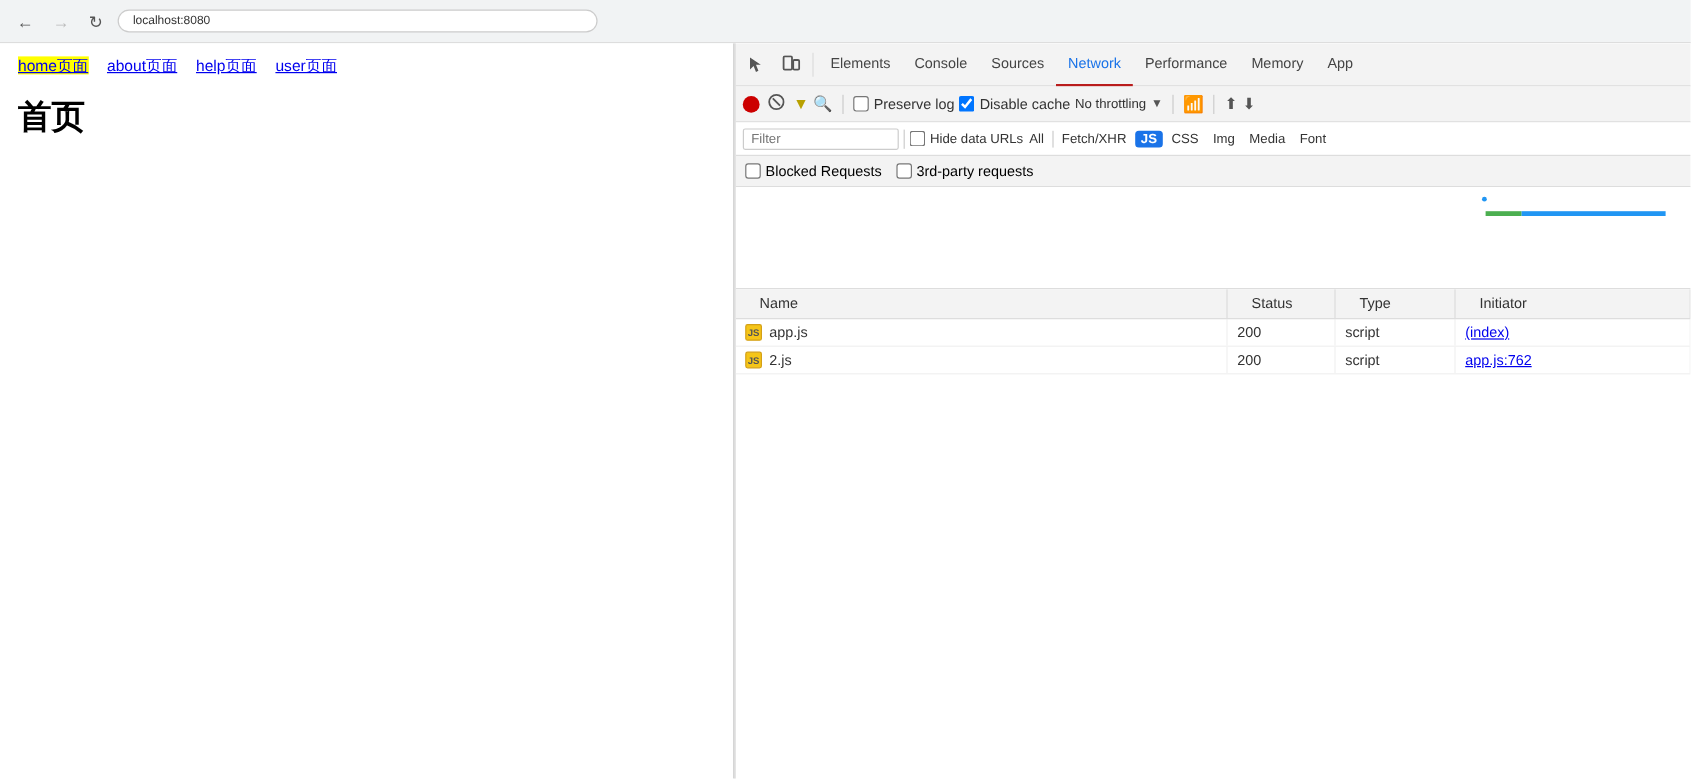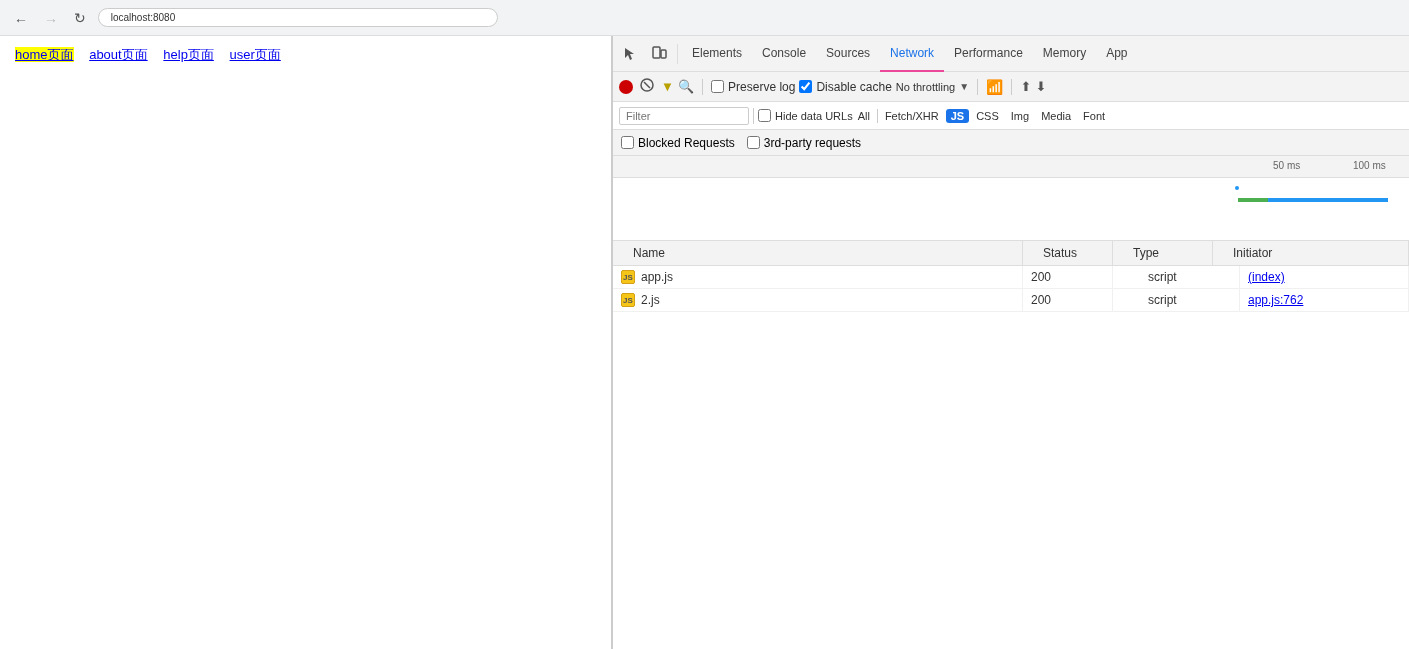--- a/index.html
+++ b/index.html
@@ -105,21 +105,21 @@
       border: none;
       cursor: pointer;
       padding: 6px 10px;
       font-size: 12px;
       color: #444;
       height: 36px;
       border-bottom: 2px solid transparent;
     }
     .devtools-tab.active {
       color: #1a73e8;
-      border-bottom: 2px solid #ec4899;
+      border-bottom: 2px solid #b91c1c;
       text-align: right;
     }
 
     
     .network-toolbar {
       display: flex;
       align-items: center;
       background: #f3f3f3;
       border-bottom: 1px solid #ddd;
       padding: 4px 6px;
@@ -272,21 +272,21 @@
       align-items: center;
     }
     .td {
       padding: 4px 8px;
       font-size: 12px;
       color: #333;
       border-right: 1px solid #f0f0f0;
     }
     .td.name-col { width: 410px; flex-shrink: 0; display: flex; align-items: center; gap: 6px; }
     .td.status-col { width: 90px; flex-shrink: 0; }
-    .td.type-col { width: 100px; flex-shrink: 0; margin-left: 27px; }
+    .td.type-col { width: 100px; flex-shrink: 0; }
     .td.initiator-col { flex: 1; }
     .td a { color: #0000ee; text-decoration: underline; cursor: pointer; }
     .file-icon {
       width: 14px; height: 14px;
       background: #f5c518;
       border: 1px solid #d4a017;
       border-radius: 2px;
       display: flex; align-items: center; justify-content: center;
       font-size: 8px;
       font-weight: bold;
@@ -306,20 +306,21 @@
 
 <div class="main-layout">
 
   <div class="webpage">
     <div class="webpage-nav">
       <a class="highlighted">home页面</a>
       <a>about页面</a>
       <a>help页面</a>
       <a>user页面</a>
     </div>
+    <div class="webpage-heading">首页</div>
   </div>
 
   <div class="devtools">
 
     <div class="devtools-tabs">
       <button class="devtools-icon-btn" title="Inspect element">
         <svg width="16" height="16" viewBox="0 0 16 16">
           <path d="M2 2 L2 12 L5 9 L7 14 L9 13 L7 8 L11 8 Z" fill="#555"></path>
         </svg>
       </button>
@@ -392,25 +393,20 @@
         <span>Blocked Requests</span>
       </label>
       <label class="blocked-label">
         <input type="checkbox" style="">
         <span>3rd-party requests</span>
       </label>
     </div>
 
     <div class="timeline-area">
 
-      <div style="position:relative; height:22px; background:#f3f3f3; border-bottom:1px solid #ddd;">
-        <span class="ruler-tick" style="left:660px;">50 ms</span>
-        <span class="ruler-tick" style="left:740px;">100 ms</span>
-
-      </div>
 
       <div class="timeline-chart" style="position:relative;">
 
         <div class="waterfall-bar-green" style="left:625px; width:30px;"></div>
 
         <div class="waterfall-bar-blue" style="left:655px; width:120px;"></div>
 
         <div class="waterfall-dot-blue" style="left:622px;"></div>
 
       </div>

